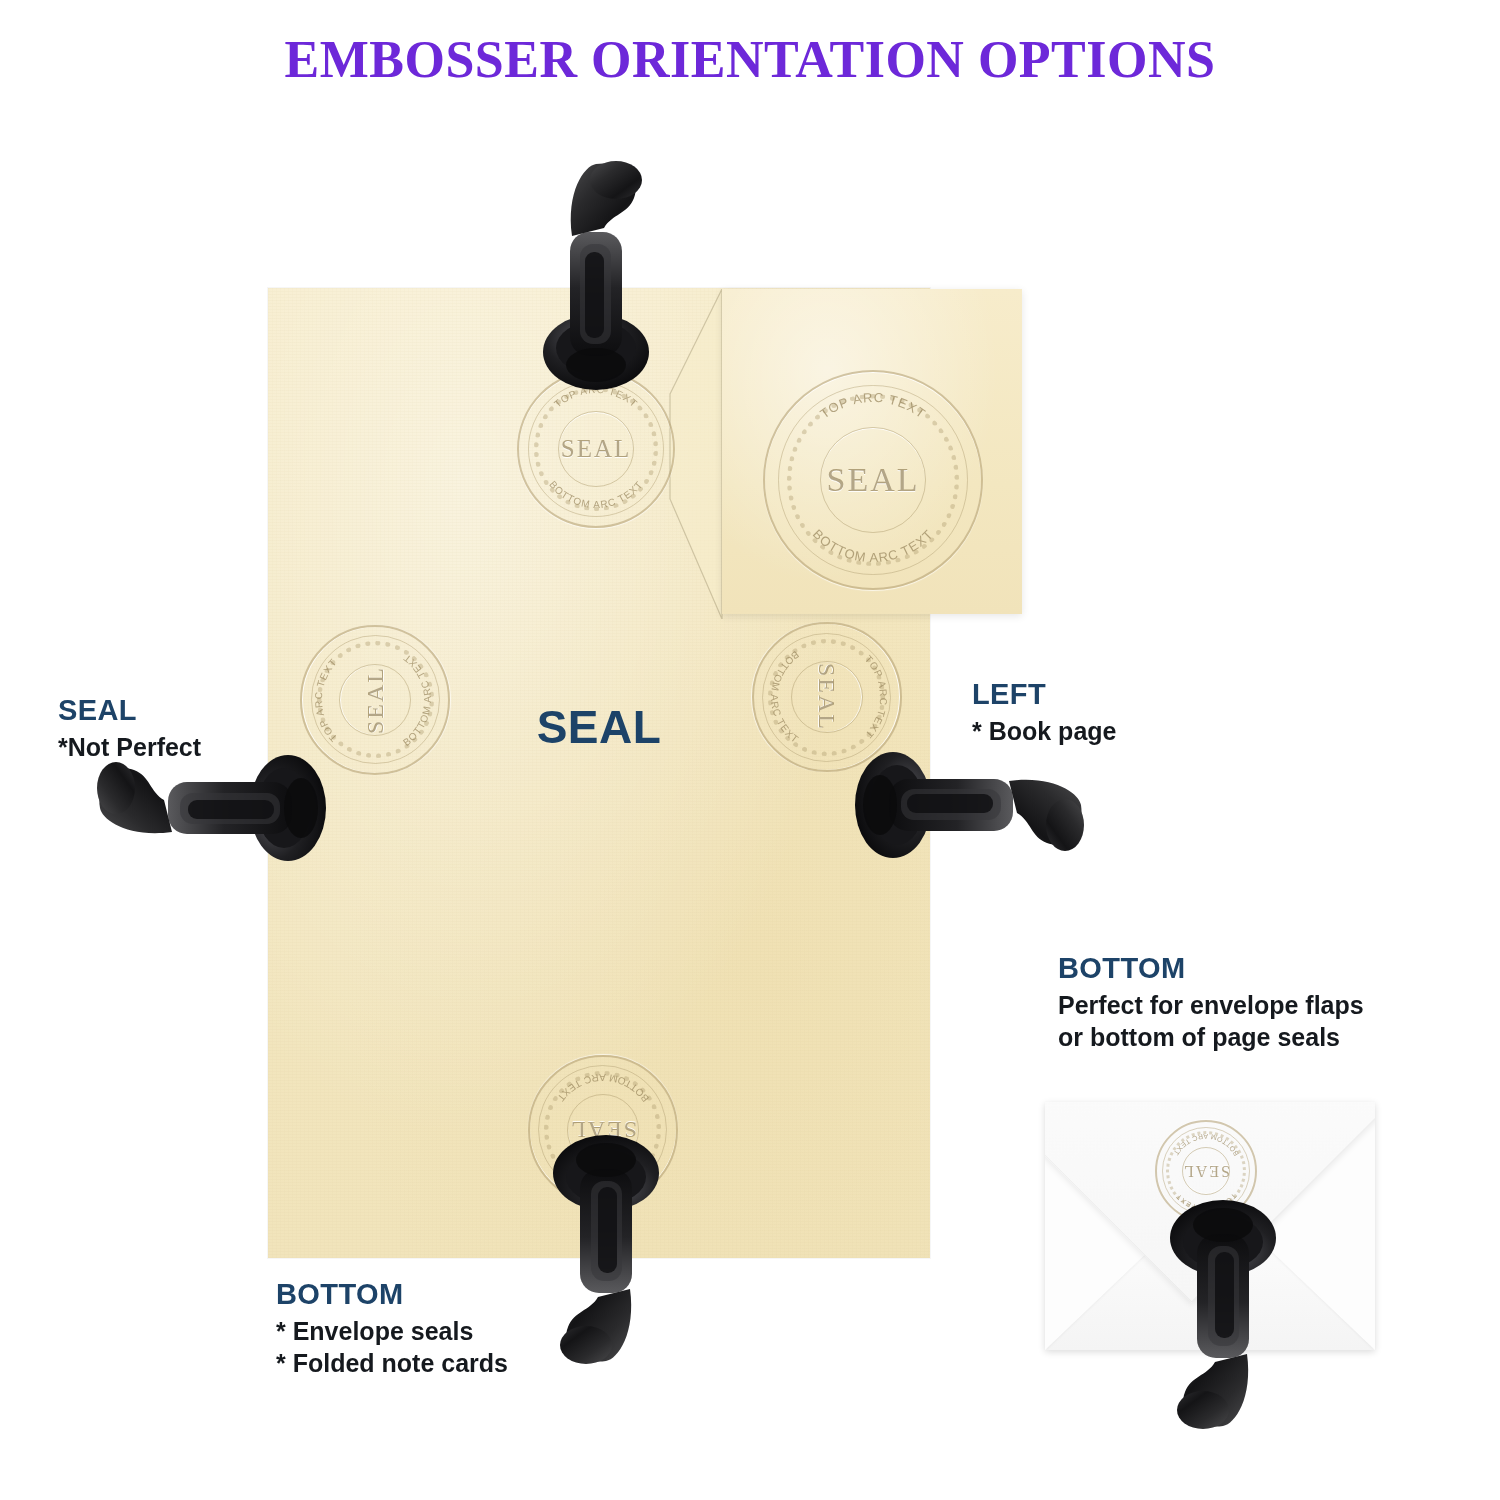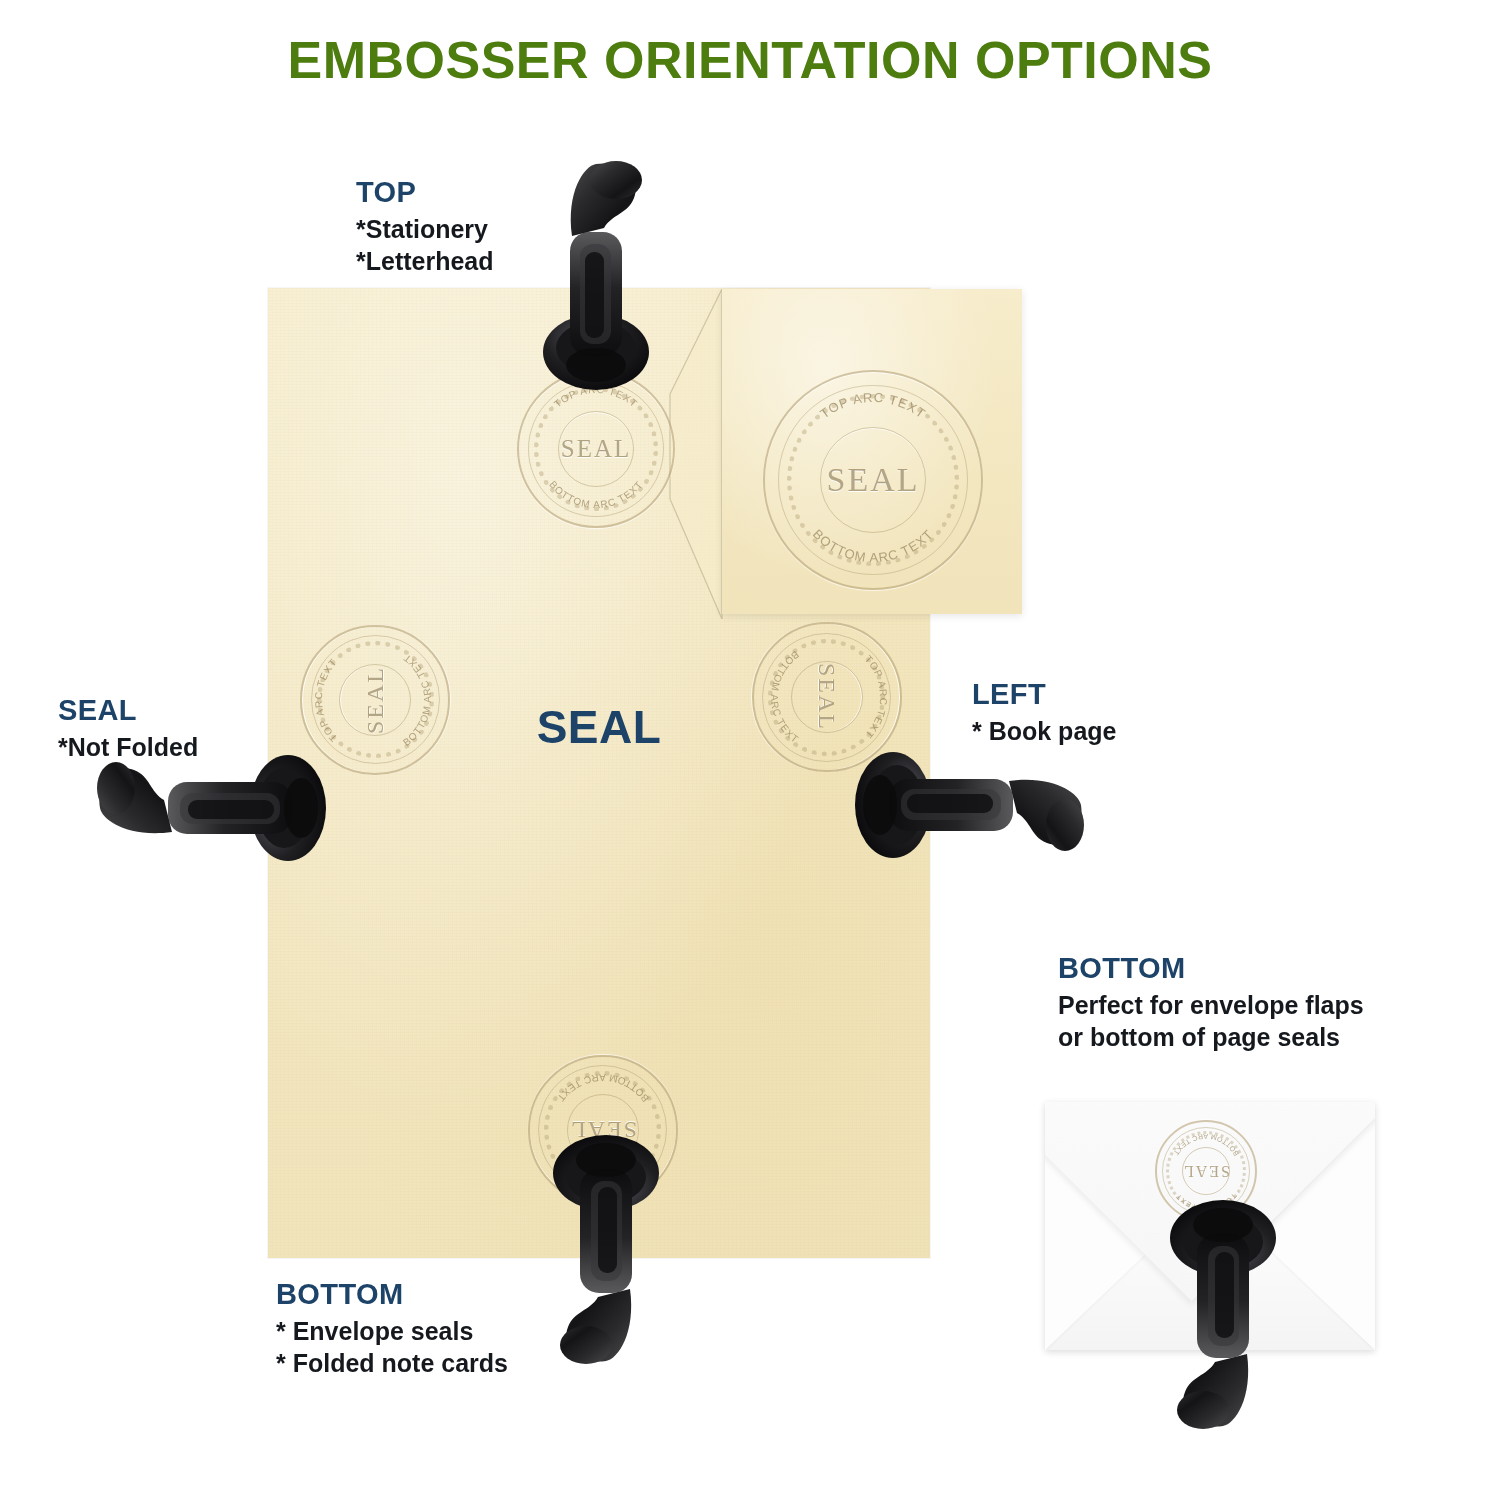--- a/index.html
+++ b/index.html
@@ -23,21 +23,22 @@
   
   .title {
     position: absolute;
     top: 30px;
     left: 0;
     width: 100%;
     text-align: center;
     font-size: 52px;
     font-weight: bold;
     letter-spacing: 0.5px;
-    color: #4d7c0f;
+    color: #6d28d9;
+    font-family: Liberation Serif, serif;
   }
 
   
   .paper {
     position: absolute;
     left: 268px;
     top: 288px;
     width: 662px;
     height: 970px;
     background:
@@ -443,29 +444,24 @@
       <ellipse cx="150" cy="208" rx="40" ry="27" fill="#17171a"></ellipse>
       <rect x="124" y="92" width="52" height="124" rx="19" fill="url(#gHandle)"></rect>
       <rect x="134" y="104" width="31" height="100" rx="13" fill="#37373b" opacity="0.55"></rect>
       <rect x="139" y="112" width="19" height="86" rx="9" fill="#0e0e10" opacity="0.8"></rect>
       <path d="M 126,96 C 120,52 138,26 150,24 C 176,20 196,38 188,58 C 182,74 166,74 158,88 Z" fill="url(#gBody)"></path>
       <ellipse cx="170" cy="40" rx="26" ry="19" fill="url(#gBody)"></ellipse>
       <ellipse cx="150" cy="225" rx="30" ry="17" fill="#0a0a0c" opacity="0.85"></ellipse>
     </g>
   </svg>
 
-  <div class="label-block" id="label-top">
-    <div class="label-head">TOP</div>
-    <div class="label-line">*Stationery</div>
-    <div class="label-line">*Letterhead</div>
-  </div>
 
   <div class="label-block" id="label-left">
     <div class="label-head">SEAL</div>
-    <div class="label-line">*Not Folded</div>
+    <div class="label-line">*Not Perfect</div>
   </div>
 
   <div class="label-block" id="label-right">
     <div class="label-head">LEFT</div>
     <div class="label-line">* Book page</div>
   </div>
 
   <div class="label-block" id="label-bottom">
     <div class="label-head">BOTTOM</div>
     <div class="label-line">* Envelope seals</div>

